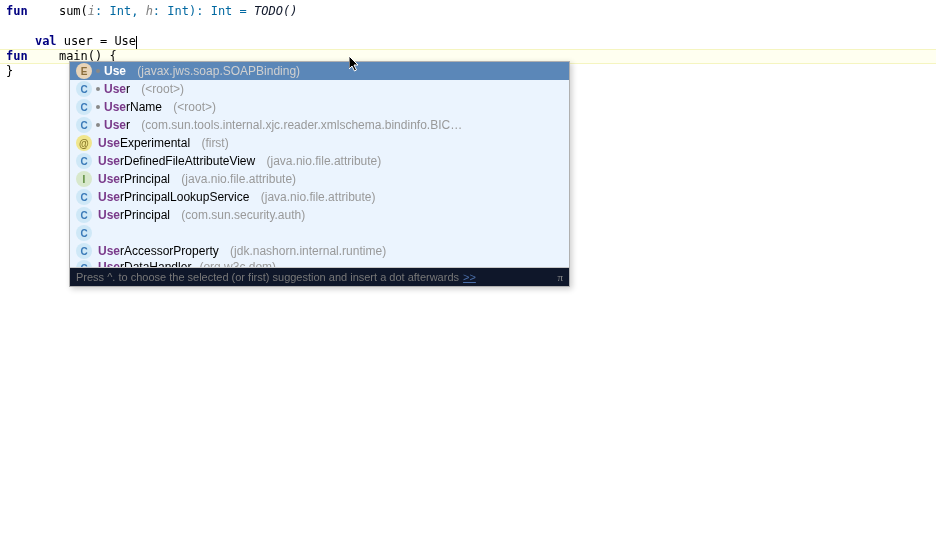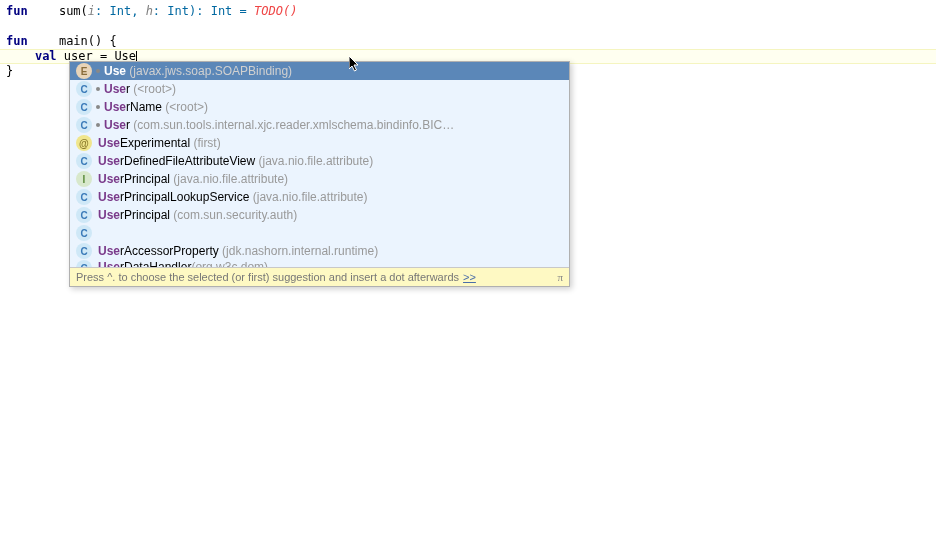--- a/index.html
+++ b/index.html
@@ -19,21 +19,21 @@
     }
     .code-line {
       white-space: pre;
       height: 15px;
     }
     .kw-fun { color: #000080; font-weight: bold; }
     .kw-val { color: #000080; font-weight: bold; }
     .fn-name { color: #000000; margin-left: 24px; }
     .param { color: #808080; font-style: italic; }
     .type { color: #0369a1; }
-    .todo { color: #ef4444; font-style: italic; }
+    .todo { color: #0f172a; font-style: italic; }
     .plain { color: #000000; }
     .highlight-line {
       position: absolute;
       left: 0;
       right: 0;
       top: 49px;
       height: 15px;
       background: #fffff0;
       border-top: 1px solid #f5f5c0;
       border-bottom: 1px solid #f5f5c0;
@@ -98,28 +98,28 @@
     }
     .ic-enum { background: #e8d4b8; color: #8a6d3b; }
     .ic-class { background: #cfe8f7; color: #3a7ab8; }
     .ic-annotation { background: #f0e68c; color: #8a7a2b; }
     .ic-interface { background: #d8e8cc; color: #5a8a3a; }
     .ac-text { flex: 1; white-space: nowrap; overflow: hidden; text-overflow: ellipsis; }
     .ac-match { color: #7a3a8a; font-weight: bold; }
     .ac-item.selected .ac-match { color: #fff; }
     .ac-rest { color: #000; }
     .ac-item.selected .ac-rest { color: #fff; }
-    .ac-hint { color: #999; margin-left: 0; }
+    .ac-hint { color: #999; margin-left: 8px; }
     .ac-item.selected .ac-hint { color: #d0d0d0; }
     .ac-footer {
       display: flex;
       align-items: center;
       height: 19px;
       padding: 0 6px;
-      background: #fef9c3;
+      background: #0f172a;
       border-top: 1px solid #c8c8c8;
       font-size: 11px;
       color: #777;
     }
     .ac-footer .more { color: #4a6ea8; margin-left: 4px; text-decoration: underline; cursor: pointer; }
     .ac-footer .pi { margin-left: auto; color: #888; font-family: serif; }
     .pin-dot {
       display: inline-block;
       width: 4px;
       height: 4px;
@@ -137,22 +137,22 @@
     }
   </style>
 </head>
 <body>
 
 <div class="editor">
   <div class="highlight-line"></div>
   <div class="code-content">
     <div class="code-line"><span class="kw-fun">fun</span><span class="fn-name"> sum(</span><span class="param">i</span><span class="type">: Int, </span><span class="param">h</span><span class="type">: Int): Int = </span><span class="todo">TODO()</span></div>
     <div class="code-line"></div>
+    <div class="code-line"><span class="plain">    </span><span class="kw-val">val</span><span class="plain"> user = Use</span><span class="caret"></span></div>
     <div class="code-line"><span class="kw-fun">fun</span><span class="fn-name"> main() {</span></div>
-    <div class="code-line"><span class="plain">    </span><span class="kw-val">val</span><span class="plain"> user = Use</span><span class="caret"></span></div>
     <div class="code-line"><span class="plain">}</span></div>
   </div>
 </div>
 
 <div class="autocomplete">
   <div id="ac-list">
       <div class="ac-item selected">
         <span class="ac-icon ic-enum" style="margin-right: 2px;">E</span>
         <span class="pin-dot" style="margin-right: 4px;"></span>
         <span class="ac-text"><span class="ac-match">Use</span><span class="ac-rest"></span><span class="ac-hint"> (javax.jws.soap.SOAPBinding)</span></span>

